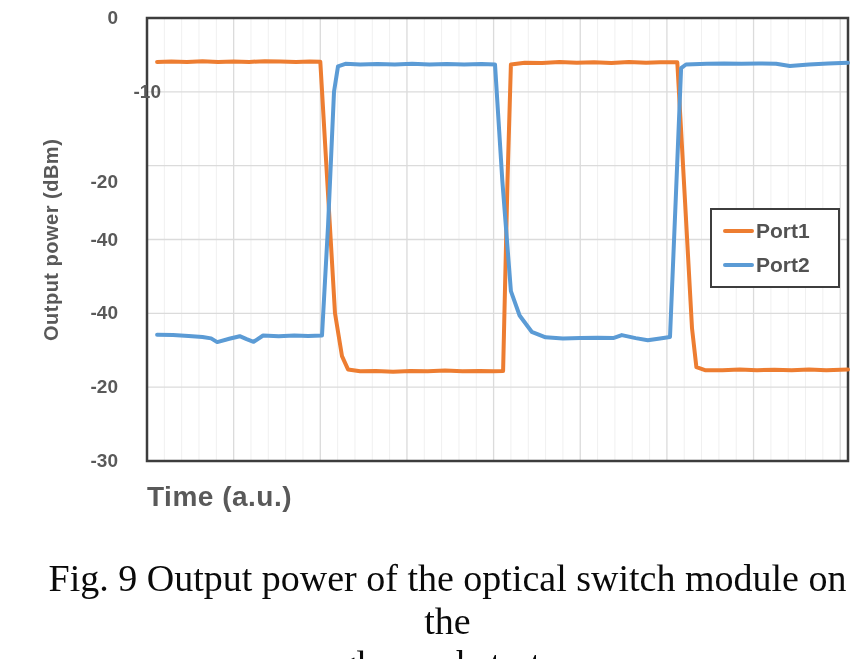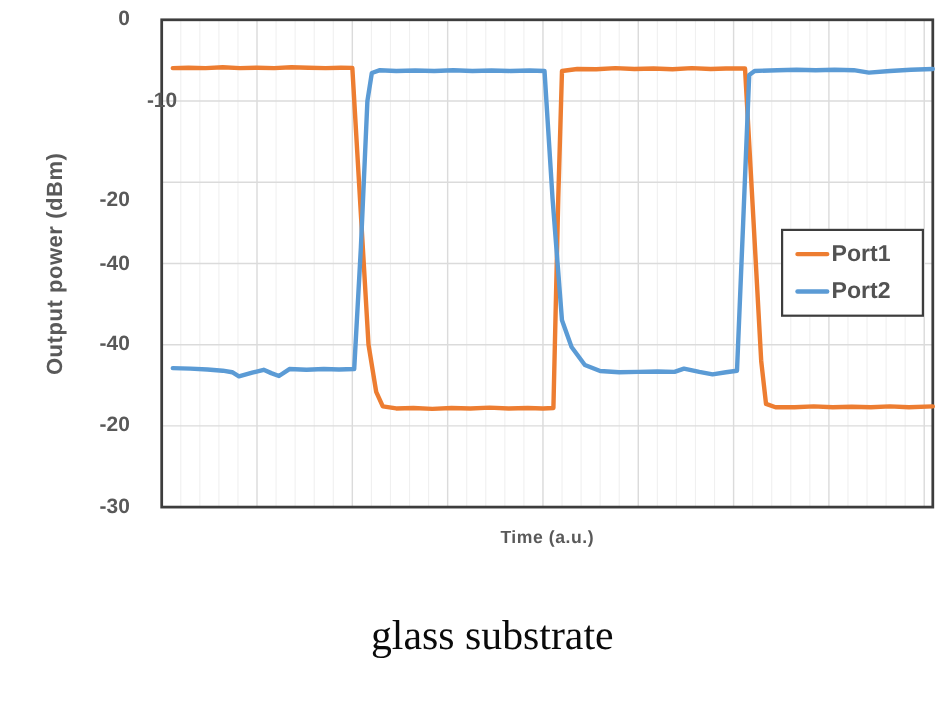--- a/index.html
+++ b/index.html
@@ -12,22 +12,22 @@
     position:absolute;left:0;width:118px;text-align:right;
     font-size:19px;font-weight:bold;color:#595959;line-height:24px;
   }
   #y-title{
     position:absolute;left:36px;top:18px;height:443px;width:30px;
     display:flex;align-items:center;justify-content:center;
     writing-mode:vertical-rl;transform:rotate(180deg);
     font-size:20px;font-weight:bold;color:#595959;letter-spacing:0.5px;
   }
   #x-title{
-    position:absolute;left:147px;top:481px;width:701px;text-align:center;
-    font-size:16px;font-weight:bold;color:#595959;letter-spacing:0.5px;
+    position:absolute;left:147px;top:481px;width:701px;
+    font-size:28px;font-weight:bold;color:#595959;letter-spacing:0.5px;
   }
   #legend{
     position:absolute;left:710px;top:208px;width:130px;height:80px;
     box-sizing:border-box;border:2px solid #3d3d3d;background:#ffffff;
     display:flex;flex-direction:column;justify-content:space-evenly;
     padding-left:11px;z-index:3;
   }
   .legend-row{display:flex;align-items:center;}
   .legend-swatch{width:31px;height:4px;border-radius:2px;flex:0 0 auto;margin-right:2px;}
   .legend-label{font-size:21px;font-weight:bold;color:#525252;}
@@ -112,16 +112,17 @@
       <span class="legend-swatch" style="background: rgb(237, 125, 49);"></span>
       <span class="legend-label">Port1</span>
     </div>
     <div class="legend-row">
       <span class="legend-swatch" style="background: rgb(91, 155, 213);"></span>
       <span class="legend-label">Port2</span>
     </div>
   </div>
 
   <div id="caption">
+    <div>Fig. 9 Output power of the optical switch module on the</div>
     <div>glass substrate</div>
   </div>
 
 </div>
 
 </body></html>

